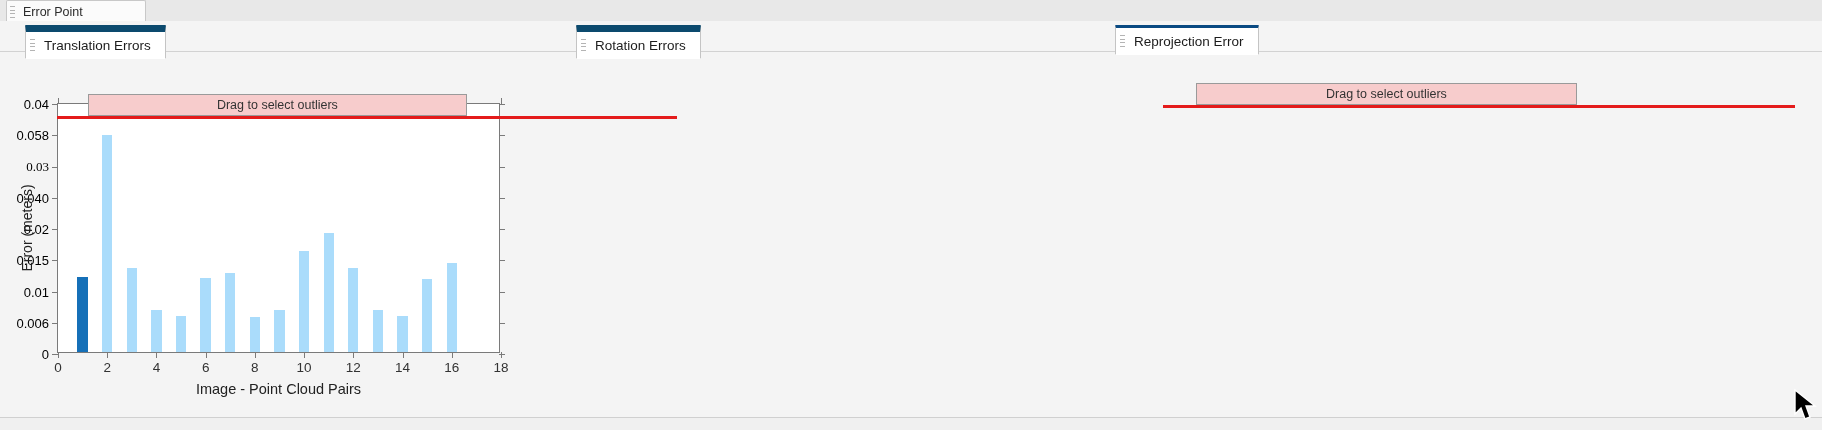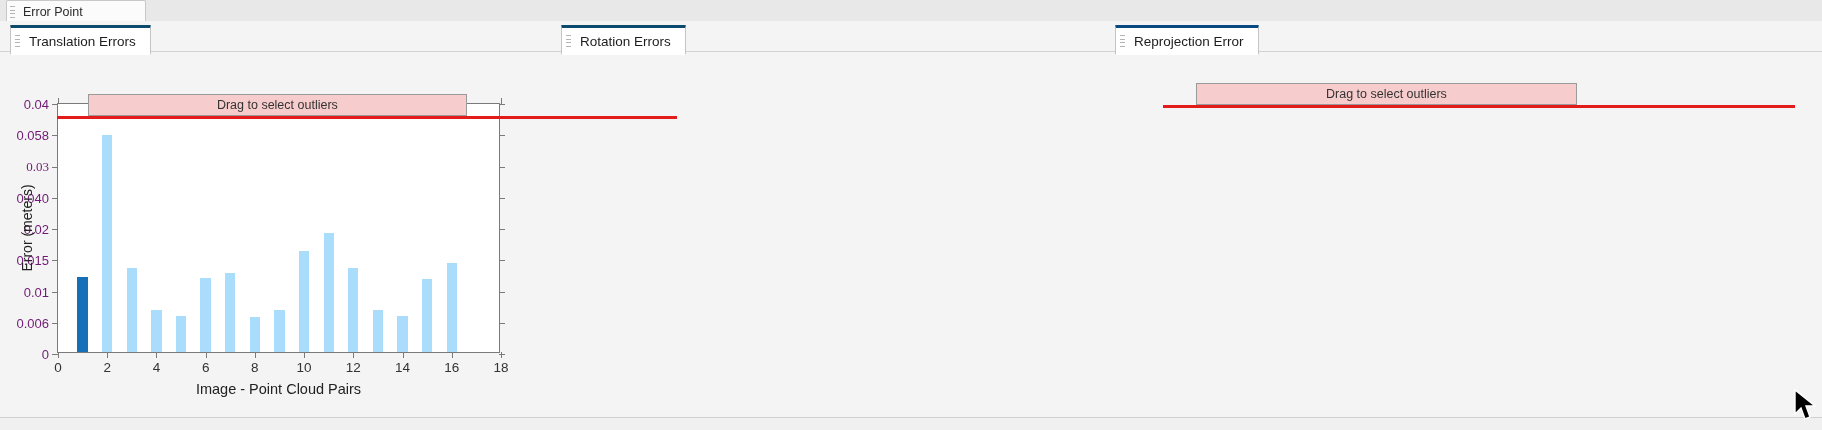--- a/index.html
+++ b/index.html
@@ -56,21 +56,21 @@
     position:absolute;left:10px;top:4px;height:26px;
     background:#ffffff;
     border:1px solid #c4c4c4;border-bottom:1px solid #ffffff;
     border-radius:1px;
     display:flex;align-items:center;
     padding:0 14px 0 18px;
     font-size:13.5px;color:#1c1c1c;white-space:nowrap;
   }
   .panel-tab .grip{left:4px;top:7px;}
   .panel-tab.active{border-top:3px solid #0a4a82;padding-top:0;}
-  .panel-tab.inactive{border-top:3px solid #0c4a6e;}
+  .panel-tab.inactive{border-top:7px solid #0c4a6e;margin-left:15px;}
 
   
   .plot-wrap{position:absolute;left:0;top:30px;width:100%;height:379px;}
   .axes{
     position:absolute;
     background:#ffffff;
     border:1px solid #7a7a7a;
     box-sizing:border-box;
   }
   .axes.a1{left:57px;top:52px;width:443px;height:250px;}
@@ -85,21 +85,21 @@
   .bar.sel{background:#1570b8;}
 
   
   .ytick{
     position:absolute;left:-6px;width:6px;height:1px;background:#7a7a7a;
   }
   .ytick-r{position:absolute;right:-6px;width:6px;height:1px;background:#7a7a7a;}
   .ylabel-t{
     position:absolute;right:calc(100% + 9px);
     transform:translateY(-50%);
-    font-size:13px;color:#701a75;white-space:nowrap;text-align:center;
+    font-size:13px;color:#000000;white-space:nowrap;text-align:center;
   }
   .xtick{
     position:absolute;bottom:-6px;width:1px;height:6px;background:#7a7a7a;
   }
   .xtick-t{position:absolute;top:-6px;width:1px;height:6px;background:#7a7a7a;}
   .xlabel-t{
     position:absolute;top:calc(100% + 8px);
     transform:translateX(-50%);
     font-size:13.5px;color:#333;white-space:nowrap;
   }

